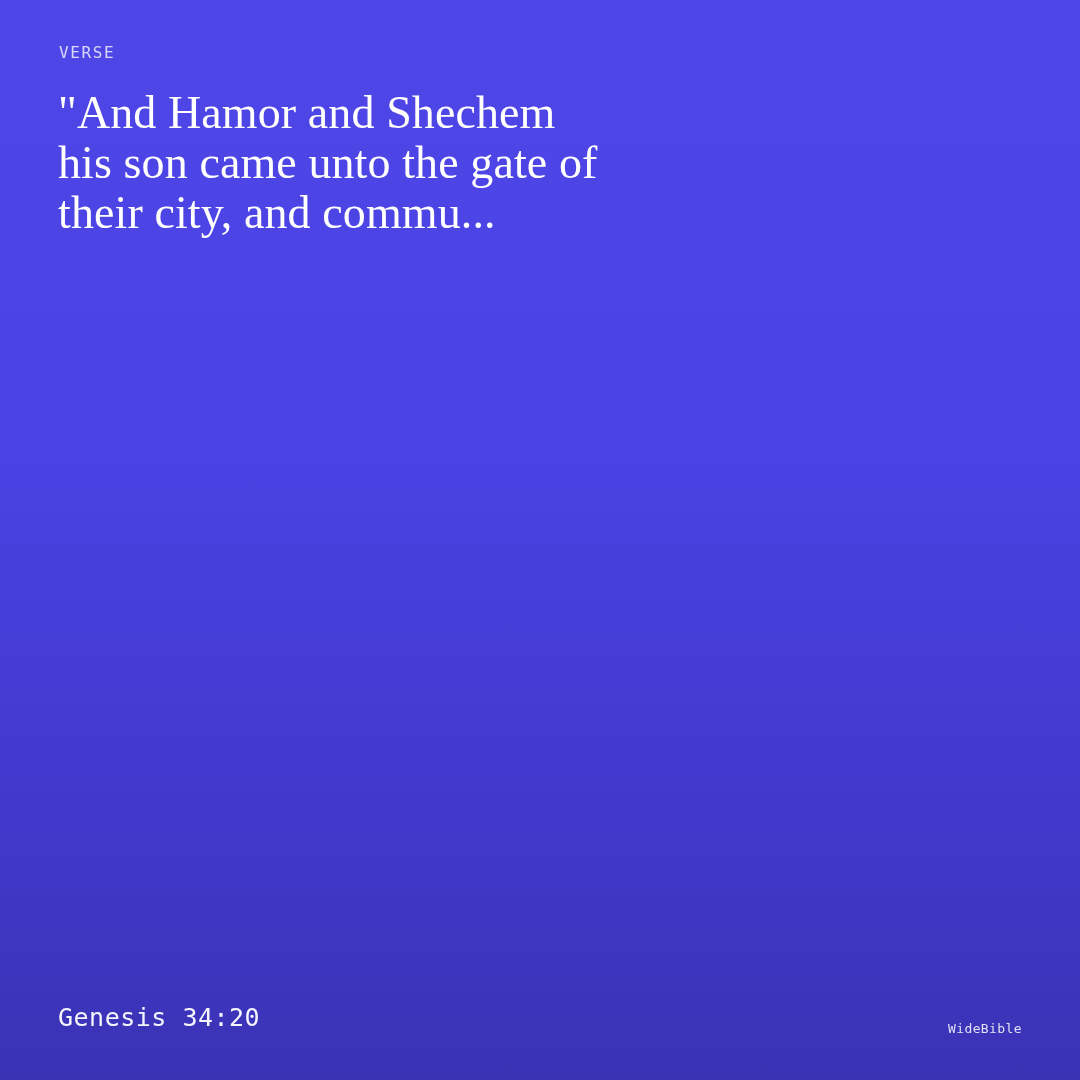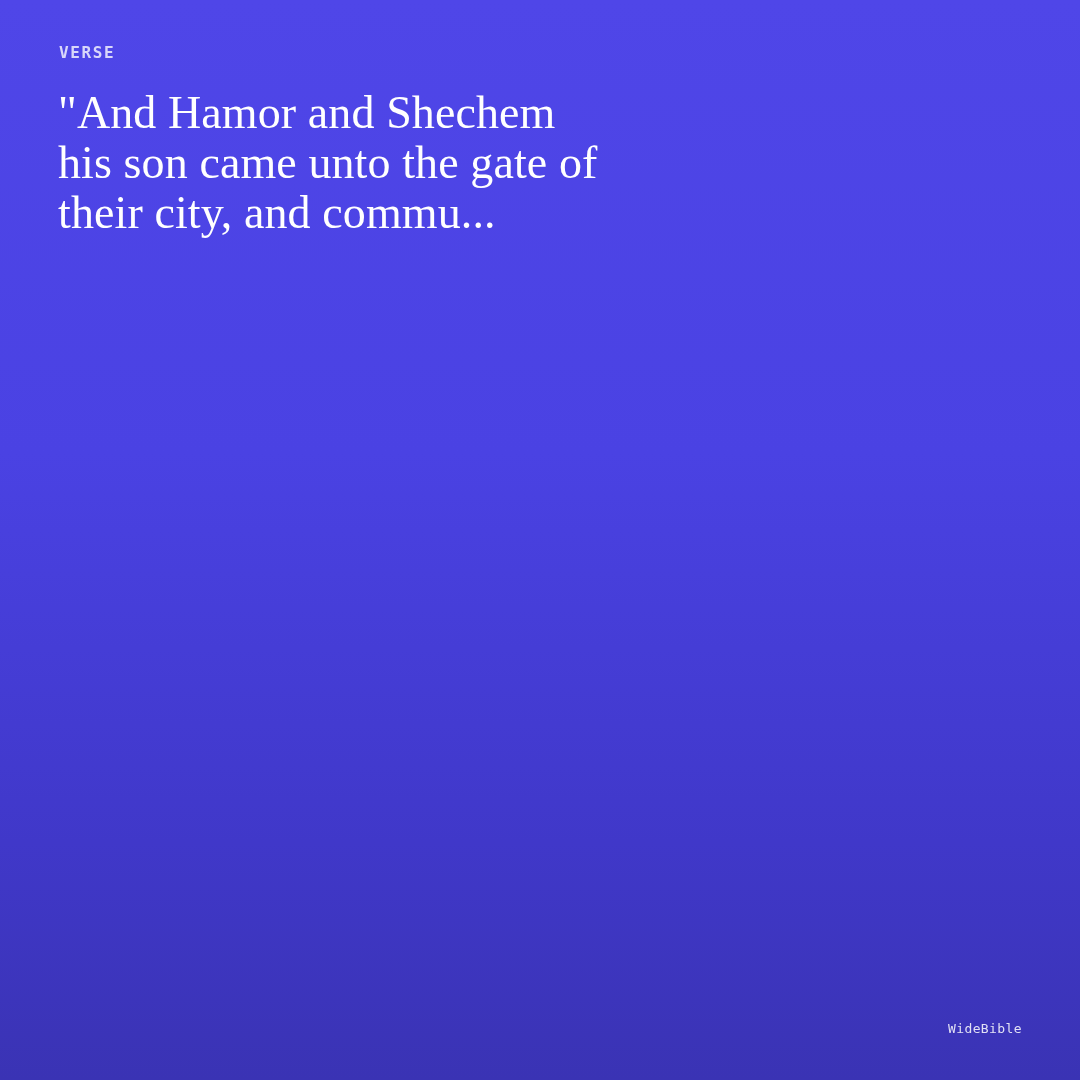--- a/index.html
+++ b/index.html
@@ -21,21 +21,21 @@
     overflow: hidden;
   }
   .kicker {
     position: absolute;
     left: 59px;
     top: 43px;
     font-family: "DejaVu Sans Mono", monospace;
     font-size: 16px;
     letter-spacing: 1.6px;
     color: rgba(255,255,255,0.78);
-    font-weight: 700;
+    font-weight: 400;
   }
   .verse {
     position: absolute;
     left: 58px;
     top: 88px;
     width: 560px;
     font-family: "Liberation Serif", serif;
     font-size: 46px;
     line-height: 1.09;
     color: #ffffff;
@@ -63,16 +63,17 @@
 </style>
 </head>
 <body>
 
 <div class="card">
 
   <div class="kicker">VERSE</div>
 
   <div class="verse">"And Hamor and Shechem his son came unto the gate of their city, and commu...</div>
 
+  <div class="reference">Genesis 34:20</div>
 
   <div class="brand">WideBible</div>
 
 </div>
 
 </body></html>

